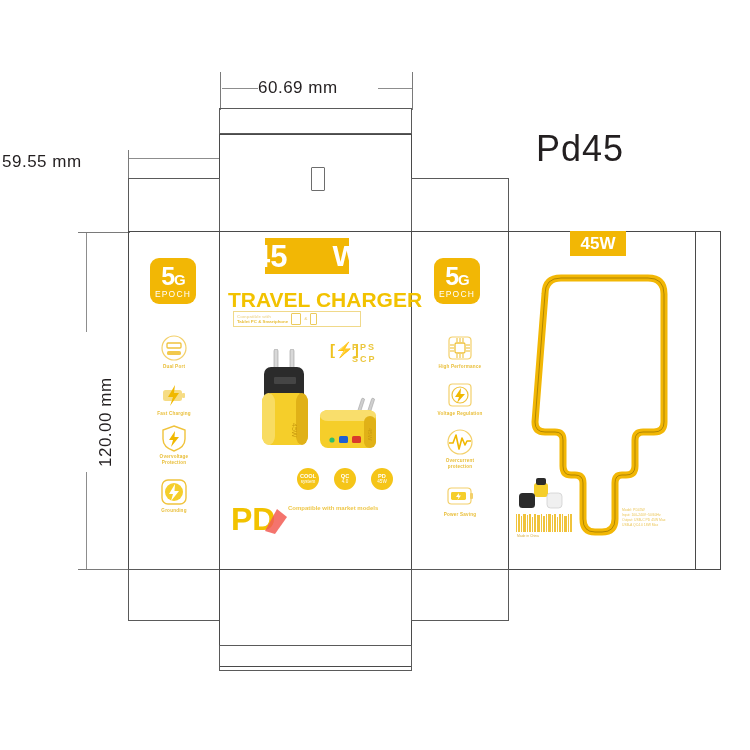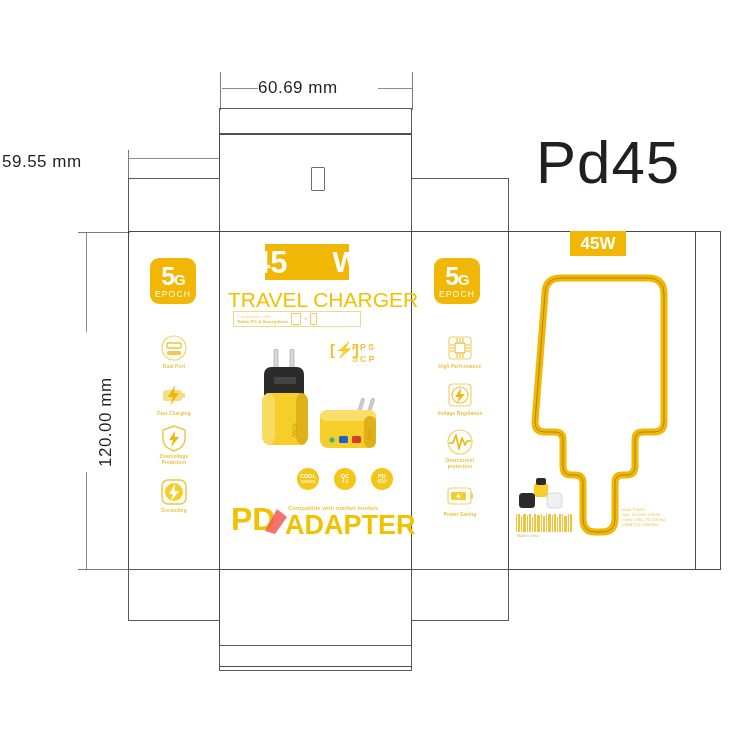--- a/index.html
+++ b/index.html
@@ -11,33 +11,33 @@
   
   .panel{position:absolute;border:1.2px solid #4a4a4a;box-sizing:border-box;background:transparent;}
   .flap{position:absolute;border:1.1px solid #5a5a5a;box-sizing:border-box;}
   .dimline{position:absolute;background:#8d8d8d;}
   .tick{position:absolute;background:#7a7a7a;width:1px;}
   .tickh{position:absolute;background:#7a7a7a;height:1px;}
 
   .dimlabel{position:absolute;font-size:17px;letter-spacing:.5px;color:#231f20;white-space:nowrap;}
   .dimlabel.vert{transform:rotate(-90deg);transform-origin:left top;}
 
-  .bigtitle{position:absolute;font-size:60px;letter-spacing:1px;color:#231f20;white-space:nowrap;}
+  .bigtitle{position:absolute;font-size:36px;letter-spacing:1px;color:#231f20;white-space:nowrap;}
 
   
   .yblock{position:absolute;background:#F2B705;display:flex;align-items:center;justify-content:center;}
   .w45{color:#ffffff;font-weight:bold;white-space:nowrap;line-height:1;}
 
   .badge5g{position:absolute;background:#F2B705;border-radius:9px;
            display:flex;flex-direction:column;align-items:center;justify-content:center;
            color:#fff;line-height:1;}
   .badge5g .big{font-size:25px;font-weight:bold;letter-spacing:-1px;}
   .badge5g .sub{font-size:8.5px;letter-spacing:1.2px;margin-top:1px;}
 
-  .travel{position:absolute;color:#F2C200;font-weight:normal;white-space:nowrap;}
+  .travel{position:absolute;color:#F2C200;font-weight:bold;white-space:nowrap;}
   .compatbox{position:absolute;border:1px solid #F0D98A;display:flex;align-items:center;
              gap:3px;padding:2px 3px;box-sizing:border-box;}
   .compattxt{font-size:4.4px;color:#E8BE3A;line-height:1.25;white-space:nowrap;font-weight:bold;}
   .minidev{border:1px solid #ECCB5E;border-radius:1px;}
 
   .pps{position:absolute;color:#EBC63C;font-weight:bold;font-size:9px;line-height:1.05;letter-spacing:2px;}
   .ppsbolt{position:absolute;color:#EFC21E;font-size:15px;font-weight:bold;}
 
   .feat{position:absolute;display:flex;flex-direction:column;align-items:center;width:56px;}
   .feat .ic{width:28px;height:28px;display:flex;align-items:center;justify-content:center;
@@ -100,21 +100,21 @@
   <div class="panel" style="left:219px;top:231px;width:193px;height:339px;"></div>
   <div class="panel" style="left:411px;top:231px;width:98px;height:339px;"></div>
   <div class="panel" style="left:508px;top:231px;width:188px;height:339px;"></div>
   <div class="panel" style="left:695px;top:231px;width:26px;height:339px;"></div>
 
   <div class="flap" style="left:128px;top:569px;width:92px;height:52px;"></div>
   <div class="panel" style="left:219px;top:569px;width:193px;height:98px;"></div>
   <div class="flap" style="left:219px;top:645px;width:193px;height:26px;"></div>
   <div class="flap" style="left:411px;top:569px;width:98px;height:52px;"></div>
 
-  <div class="yblock" style="left:265px;top:244px;width:84px;height:36px;gap:44px;">
+  <div class="yblock" style="left:265px;top:238px;width:84px;height:36px;gap:44px;">
     <span class="w45" style="font-size:31px;">45</span>
     <span class="w45" style="font-size:30px;margin-left:1px;">W</span>
   </div>
 
   <div class="travel" style="left:228px;top:288px;font-size:21px;">TRAVEL CHARGER</div>
 
   <div class="compatbox" style="left:233px;top:311px;width:128px;height:16px;">
     <div style="display:flex;flex-direction:column;justify-content:center;">
       <span class="compattxt" style="color:#F1DCA0;">Compatible with</span>
       <span class="compattxt">Tablet PC &amp; Smartphone</span>
@@ -168,21 +168,20 @@
     <span class="t2">45W</span>
   </div>
 
   <div class="pdword" style="left:231px;top:503px;font-size:32px;color:#F2C200;">PD</div>
   <div class="abs" style="left:263px;top:505px;width:26px;height:30px;">
     <svg viewBox="0 0 26 30" width="26" height="30">
       <path d="M2 26 L14 4 L24 12 L12 29 Z" fill="#F25C54" opacity="0.85"></path>
     </svg>
   </div>
   <div class="markettxt" style="left:288px;top:505px;">Compatible with market models</div>
-  <div class="adapter" style="left:285px;top:512px;font-size:27px;">ADAPTER</div>
 
   <div class="badge5g" style="left:150px;top:258px;width:46px;height:46px;">
     <span class="big"><span>5</span><span style="font-size:15px;">G</span></span>
     <span class="sub">EPOCH</span>
   </div>
 
   <div class="feat" style="left:146px;top:334px;">
     <span class="ic">
       <svg viewBox="0 0 28 28" width="28" height="28">
         <circle cx="14" cy="14" r="12" fill="none" stroke="#F3D06A" stroke-width="1.2"></circle>

